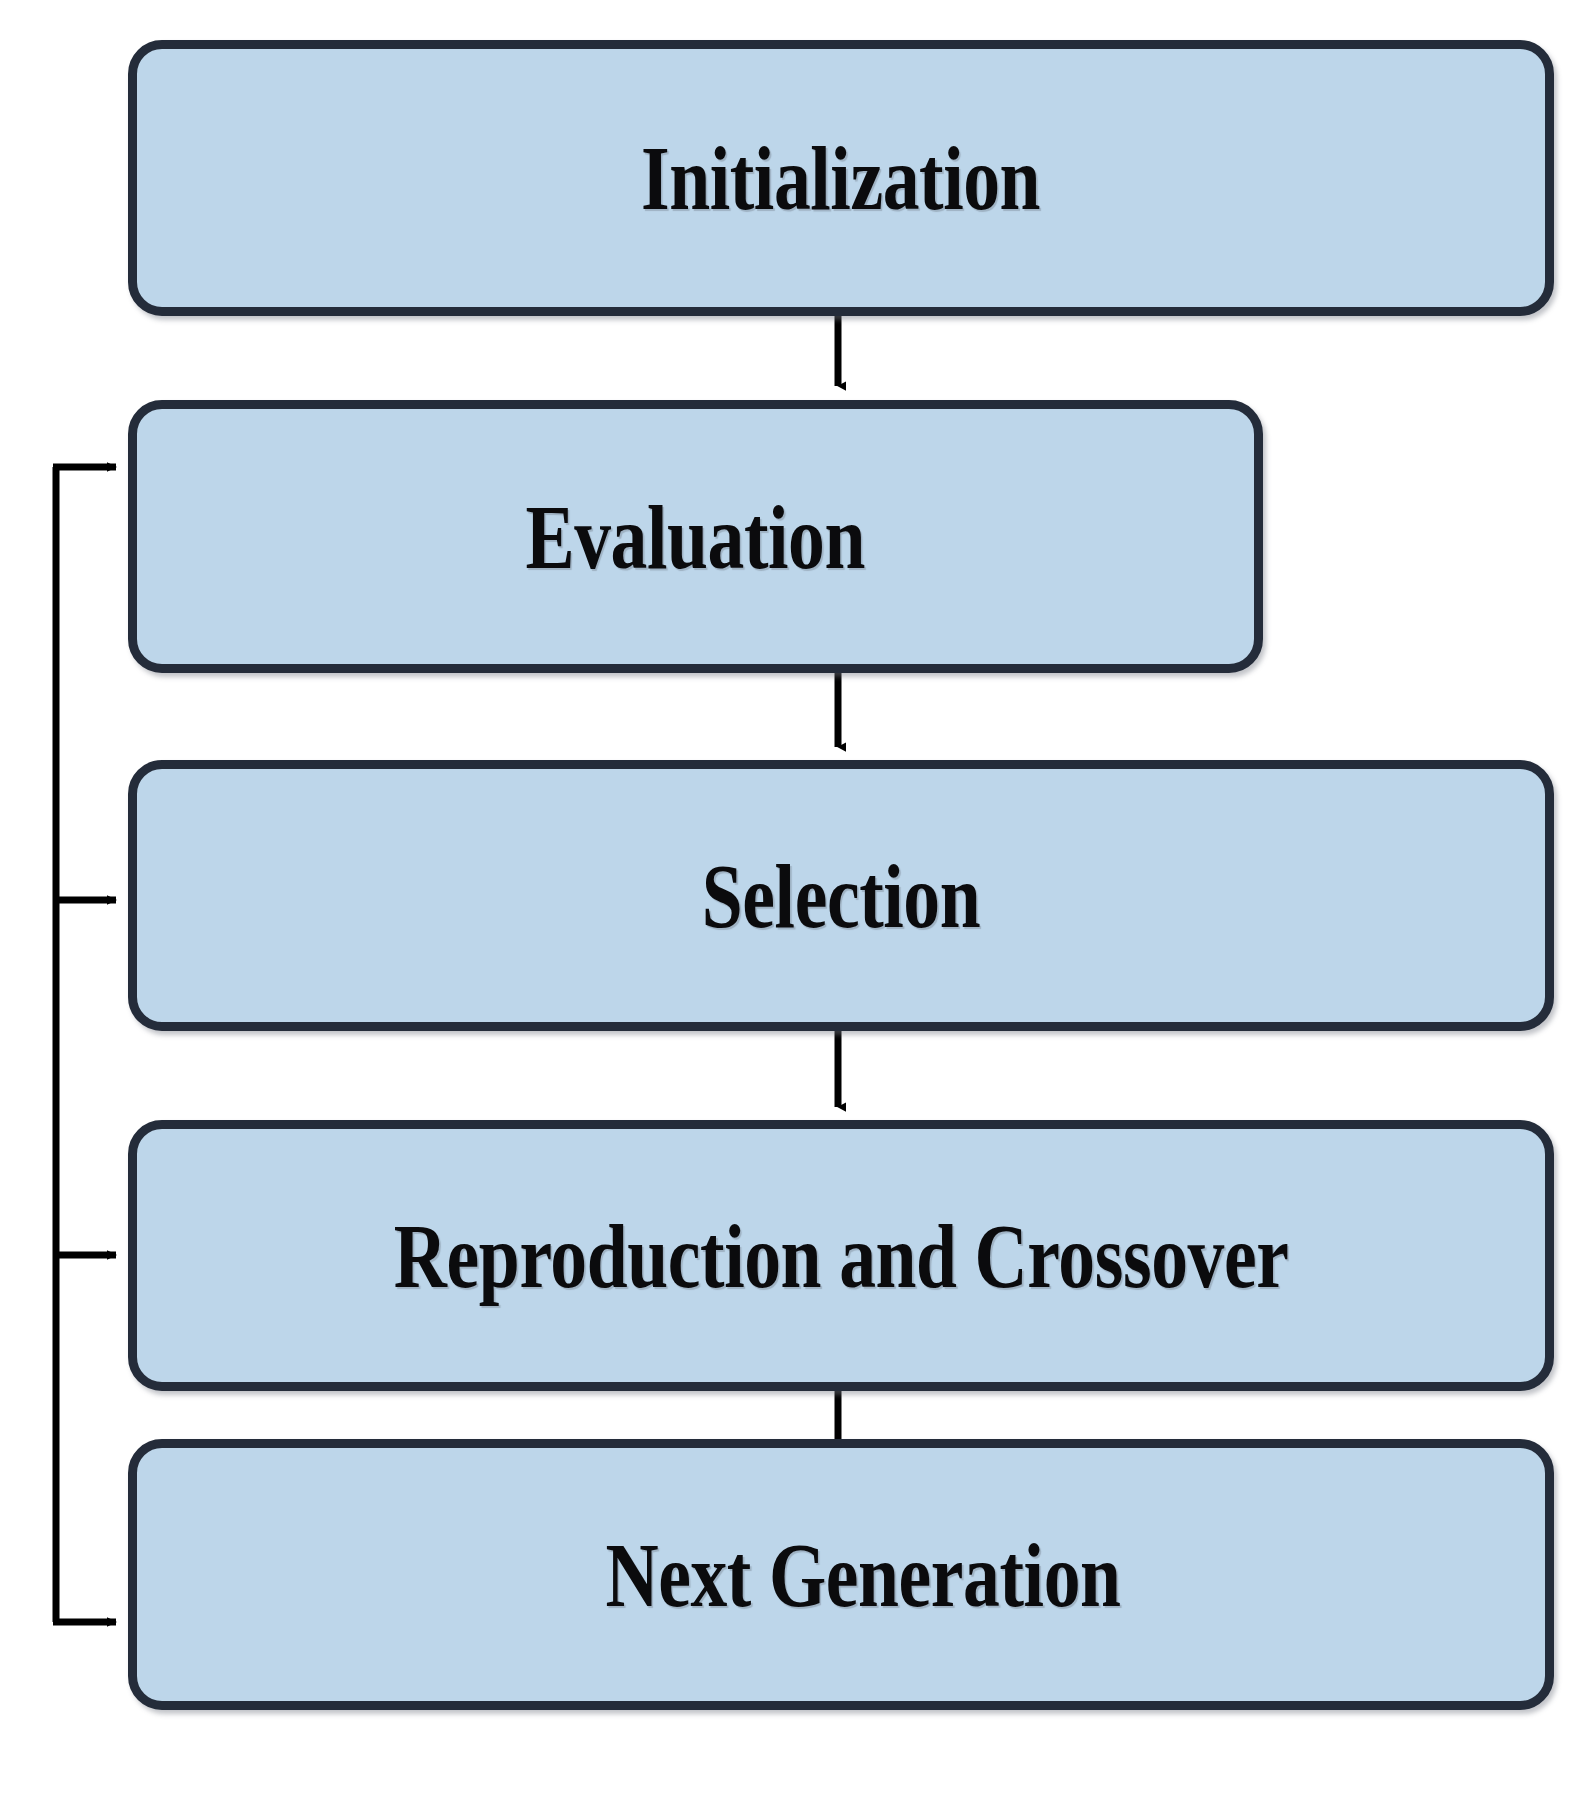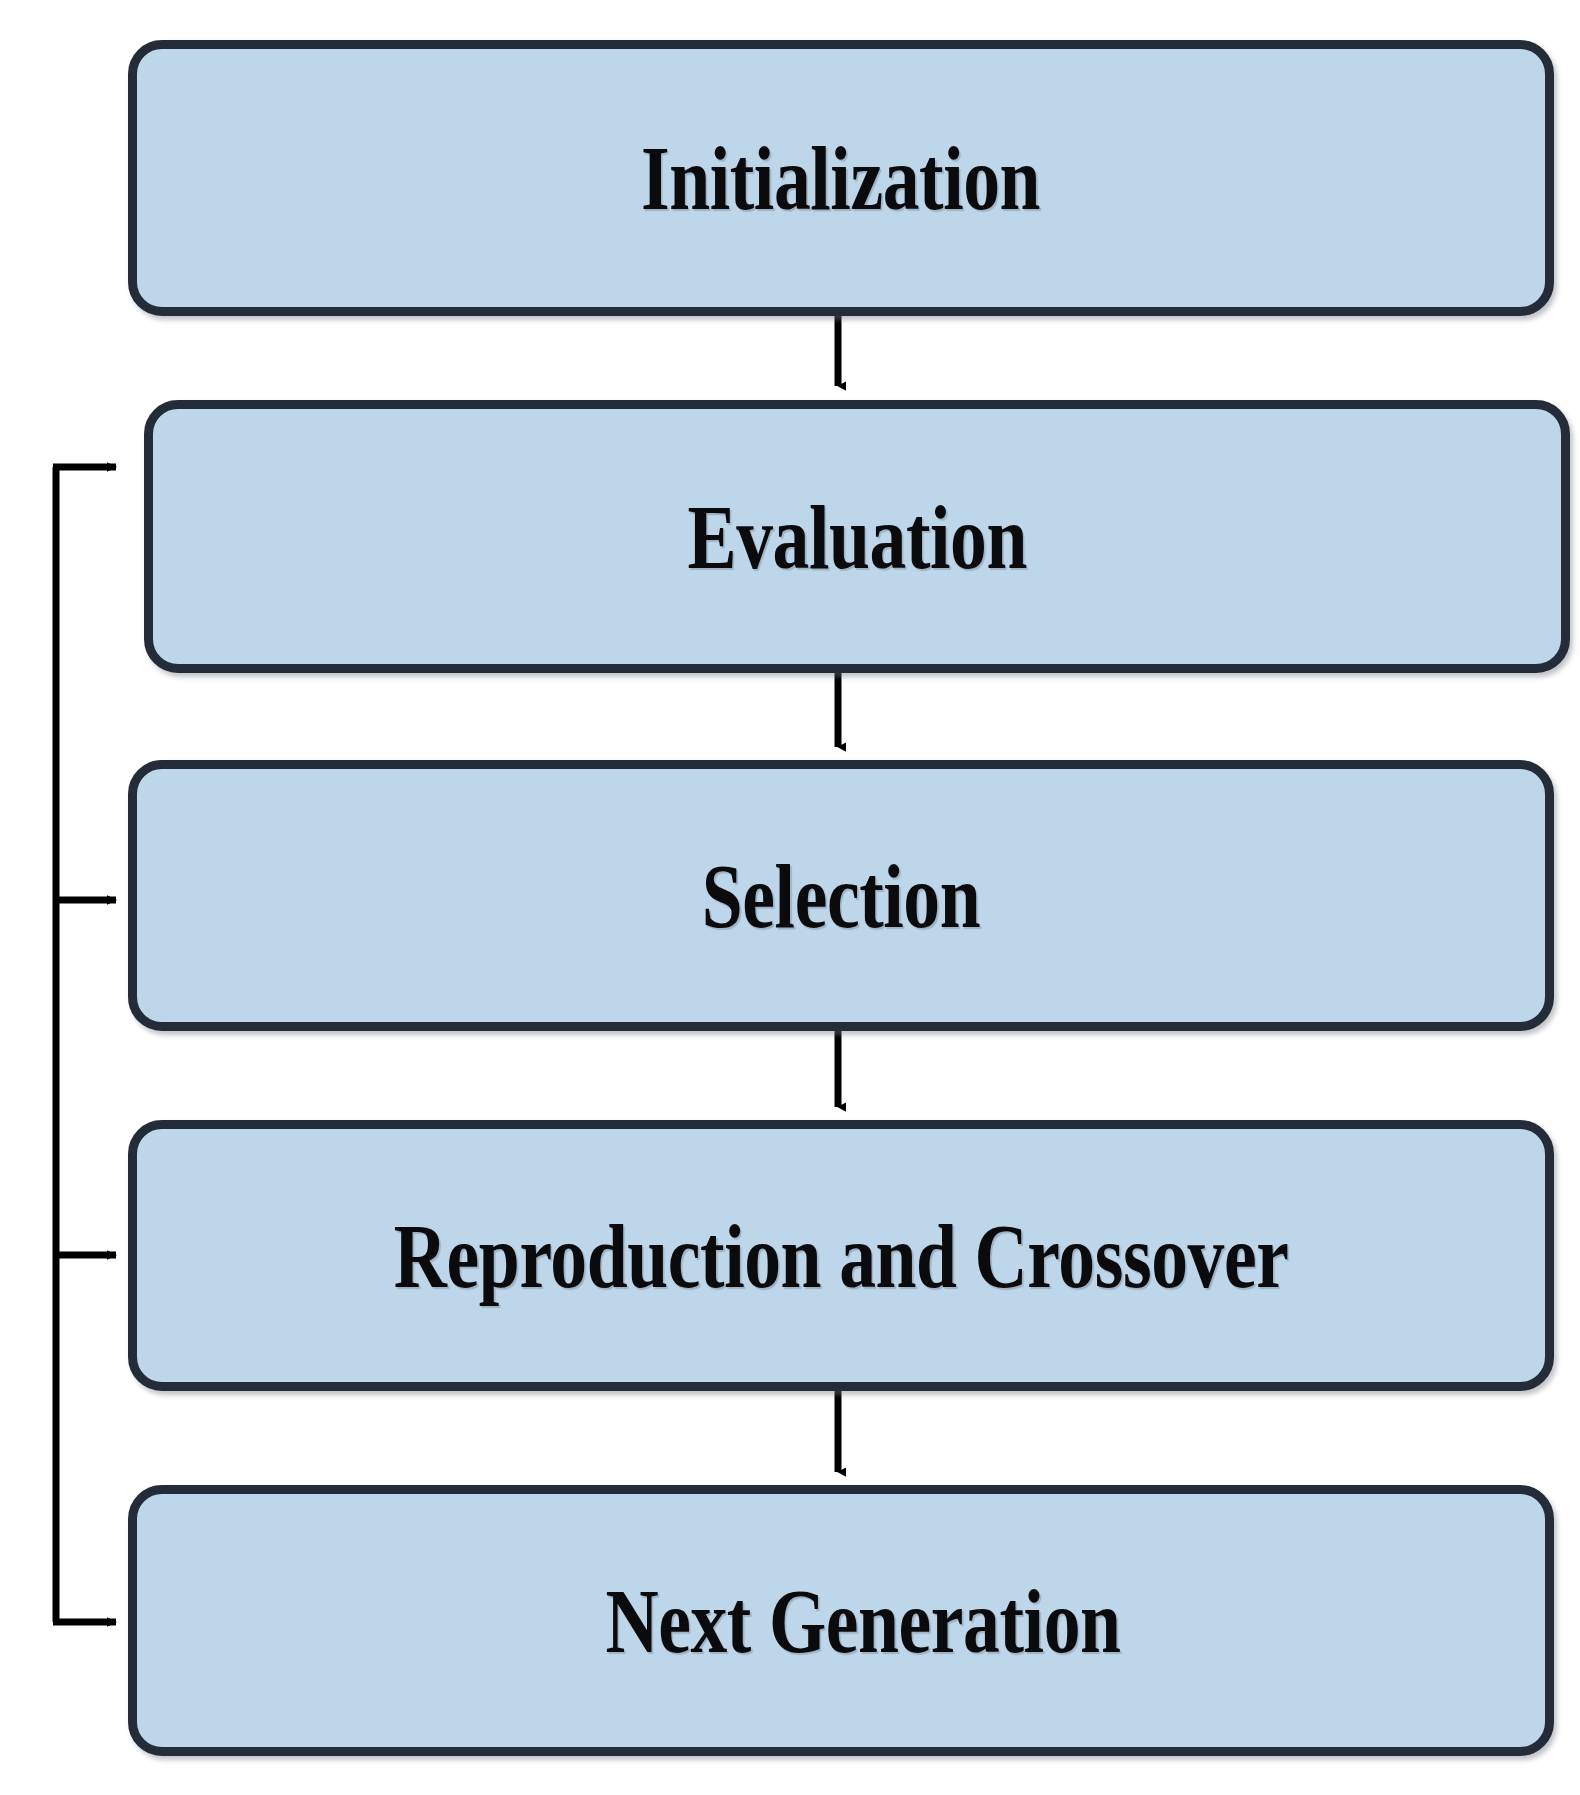--- a/index.html
+++ b/index.html
@@ -42,24 +42,24 @@
     font-size: 92px;
     line-height: 1;
     color: #0b0b0d;
     letter-spacing: -0.5px;
     transform: scaleX(0.80);
     transform-origin: center center;
     white-space: nowrap;
     text-shadow: 2px 2px 1px rgba(90,95,105,0.30);
   }
   .n1 { left: 128px; top: 40px;   width: 1426px; height: 276px; }
-  .n2 { left: 144px; top: 400px;  width: 1426px; height: 273px; }
+  .n2 { left: 128px; top: 400px;  width: 1135px; height: 273px; }
   .n3 { left: 128px; top: 760px;  width: 1426px; height: 271px; align-items: center; }
   .n4 { left: 128px; top: 1120px; width: 1426px; height: 271px; }
-  .n5 { left: 128px; top: 1485px; width: 1426px; height: 271px; padding-left: 44px; }
+  .n5 { left: 128px; top: 1439px; width: 1426px; height: 271px; padding-left: 44px; }
 </style>
 </head>
 <body>
 
 <div id="canvas">
 
   <svg class="flow-svg" viewBox="0 0 1580 1795" xmlns="http://www.w3.org/2000/svg">
     <defs>
       <marker id="arrowDown" markerWidth="10" markerHeight="10" refX="5" refY="8.4" orient="auto" markerUnits="userSpaceOnUse">
         <path d="M0.2,0 L10,0 L5.1,9.2 Z" fill="#000000"></path>

